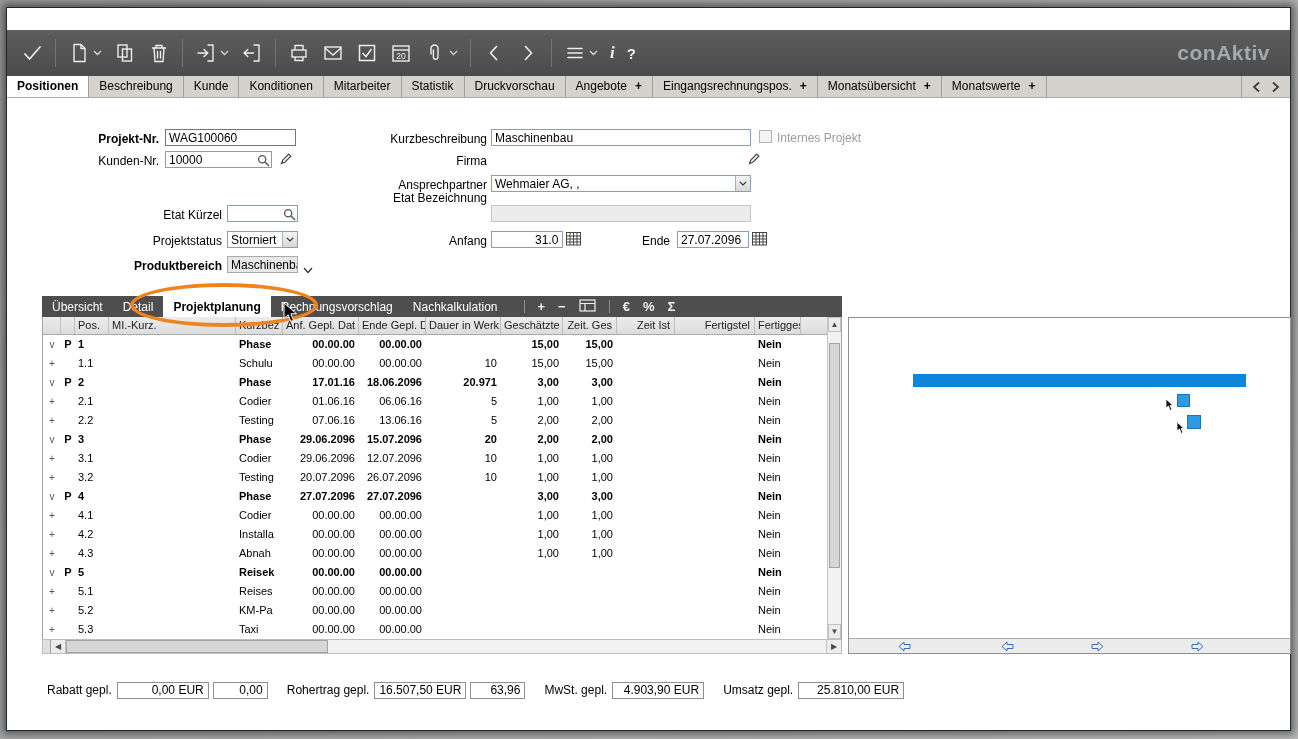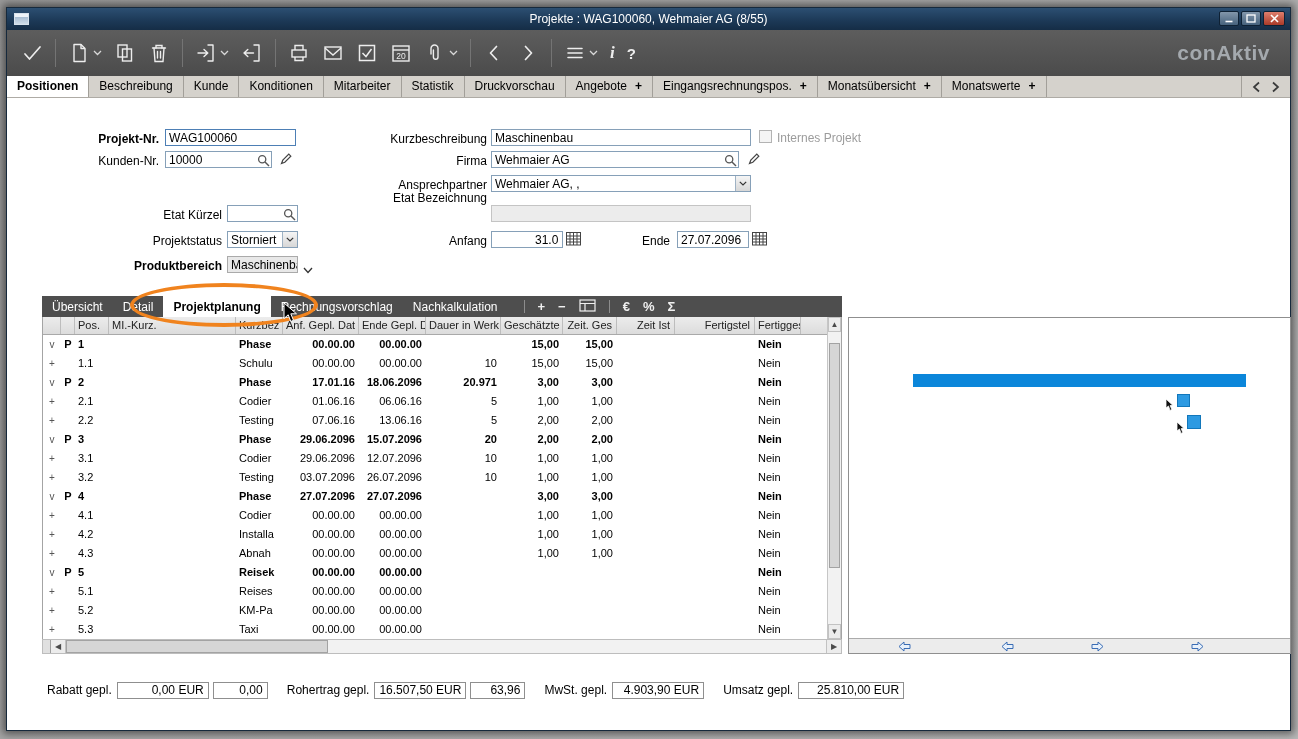--- a/index.html
+++ b/index.html
@@ -121,41 +121,20 @@
   .annotation { position:absolute; left:130px; top:283px; width:188px; height:44px;
                 border:4px solid #f0831e; border-radius:50%; pointer-events:none; z-index:50; }
   .cursor { position:absolute; z-index:60; pointer-events:none; }
 </style>
 </head>
 <body>
 
 <div class="stage">
   <div class="window">
 
-    <div class="titlebar">
-      <span class="appicon"></span>
-      <span class="title">Projekte : WAG100060, Wehmaier AG (8/55)</span>
-      <span class="winbtns">
-        <span class="wb">
-            <svg width="10" height="9">
-              <path d="M1.5 7.5 H8.5" stroke="#fff" stroke-width="1.6" fill="none"></path>
-            </svg>
-          </span>
-        <span class="wb">
-            <svg width="10" height="9">
-              <rect x="1" y="1" width="8" height="7" fill="none" stroke="#fff" stroke-width="1.3"></rect>
-            </svg>
-          </span>
-        <span class="wb close">
-            <svg width="9" height="9">
-              <path d="M1 1 L8 8 M8 1 L1 8" stroke="#fff" stroke-width="1.6" fill="none"></path>
-            </svg>
-          </span>
-      </span>
-    </div>
 
     <div class="toolbar">
       <span class="tbtn">
         <svg width="22" height="22" viewBox="0 0 22 22">
             <path d="M4 12 L8.5 17 L19 5" fill="none" stroke="#ededed" stroke-width="1.7" stroke-linecap="round" stroke-linejoin="round"></path>
           </svg>
       </span>
       <span class="tsep"></span>
       <span class="tbtn">
         <svg width="22" height="22" viewBox="0 0 22 22">
@@ -344,27 +323,20 @@
         <span class="mag"><svg width="13" height="13">
               <circle cx="5.2" cy="5.2" r="3.6" fill="none" stroke="#555" stroke-width="1.3"></circle>
               <path d="M8 8 L12 12" stroke="#555" stroke-width="1.5"></path>
             </svg></span>
       </div>
       <span class="pencil" style="left:272px;top:53px"><svg width="14" height="14">
             <path d="M2.5 11.5 L3.8 8.2 L9.8 2.2 L11.8 4.2 L5.8 10.2 Z" fill="none" stroke="#444" stroke-width="1.2"></path>
           </svg></span>
 
       <span class="lbl" style="left:330px;top:55px;width:150px">Firma</span>
-      <div class="fieldwrap" style="left:484px;top:52px;width:248px">
-        <input class="txt" readonly="" value="Wehmaier AG" style="">
-        <span class="mag"><svg width="13" height="13">
-              <circle cx="5.2" cy="5.2" r="3.6" fill="none" stroke="#555" stroke-width="1.3"></circle>
-              <path d="M8 8 L12 12" stroke="#555" stroke-width="1.5"></path>
-            </svg></span>
-      </div>
       <span class="pencil" style="left:740px;top:53px"><svg width="14" height="14">
             <path d="M2.5 11.5 L3.8 8.2 L9.8 2.2 L11.8 4.2 L5.8 10.2 Z" fill="none" stroke="#444" stroke-width="1.2"></path>
           </svg></span>
 
       <span class="lbl" style="left:330px;top:79px;width:150px">Ansprechpartner</span>
       <div class="combo" style="left:484px;top:76px;width:260px">
         <span class="combo-text">Wehmaier AG, ,</span>
         <span class="combo-btn">
             <svg width="8" height="5">
               <path d="M0.8 0.8 L4 4 L7.2 0.8" fill="none" stroke="#333" stroke-width="1.2"></path>
@@ -585,21 +557,21 @@
             <div class="tcell ar" style="width: 80px;"></div>
             <div class="tcell al" style="width: 46px;">Nein</div>
             <div class="tcell fill"></div>
           </div>
           <div class="trow">
             <div class="tcell ac exp" style="width: 18px;">+</div>
             <div class="tcell ac" style="width: 14px;"></div>
             <div class="tcell al" style="width: 34px;">3.2</div>
             <div class="tcell al" style="width: 127px;"></div>
             <div class="tcell al" style="width: 47px;">Testing</div>
-            <div class="tcell ar" style="width: 76px;">03.07.2096</div>
+            <div class="tcell ar" style="width: 76px;">20.07.2096</div>
             <div class="tcell ar" style="width: 67px;">26.07.2096</div>
             <div class="tcell ar" style="width: 75px;">10</div>
             <div class="tcell ar" style="width: 62px;">1,00</div>
             <div class="tcell ar" style="width: 54px;">1,00</div>
             <div class="tcell ar" style="width: 58px;"></div>
             <div class="tcell ar" style="width: 80px;"></div>
             <div class="tcell al" style="width: 46px;">Nein</div>
             <div class="tcell fill"></div>
           </div>
           <div class="trow phase">

